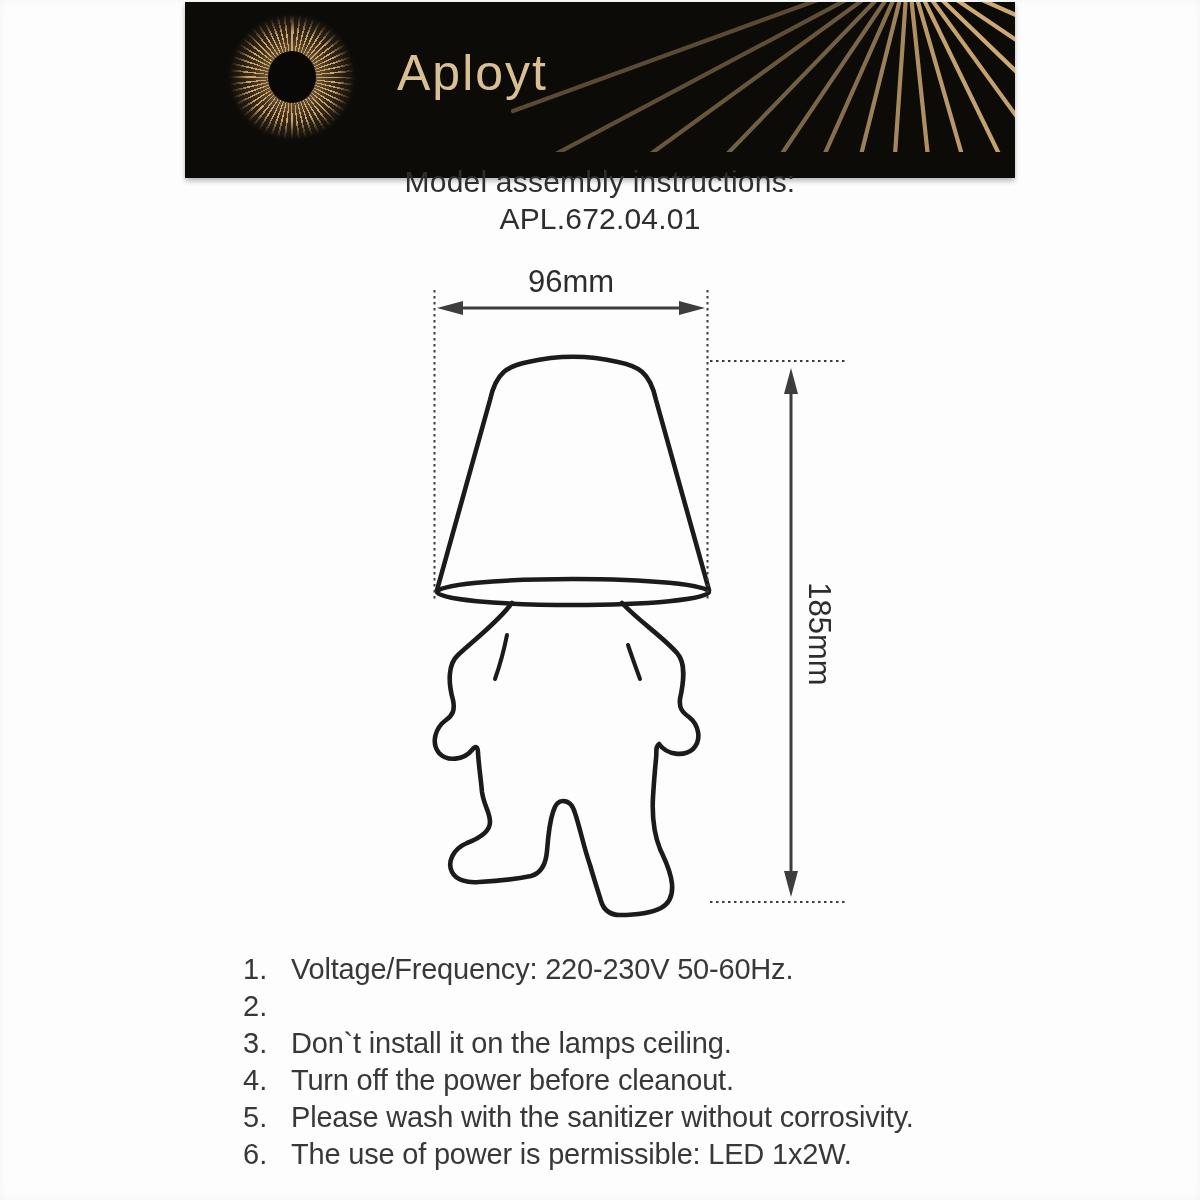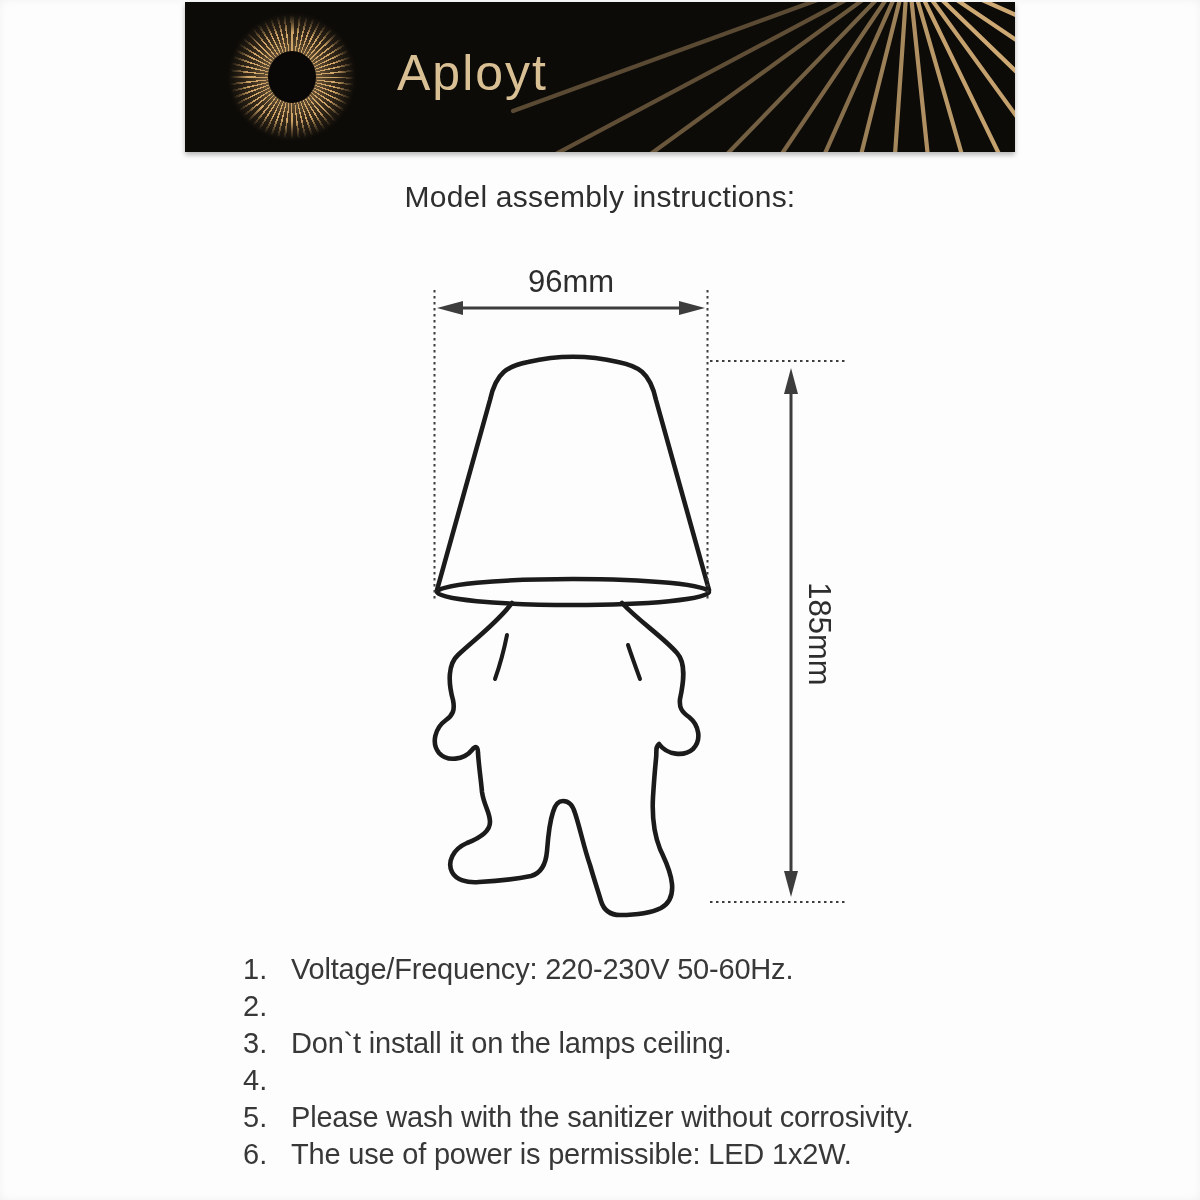--- a/index.html
+++ b/index.html
@@ -4,21 +4,21 @@
 <style>
   html,body{margin:0;padding:0;background:#ffffff;}
   .page{
     position:relative;width:1200px;height:1200px;overflow:hidden;
     background:#fdfdfd;
     font-family:"Liberation Sans","DejaVu Sans",sans-serif;
     box-shadow:inset 0 0 8px rgba(0,0,0,0.05);
   }
   
   .banner{
-    position:absolute;left:185px;top:2px;width:830px;height:150px;
+    position:absolute;left:185px;top:2px;width:830px;height:176px;
     background:#0d0b08;overflow:hidden;
     box-shadow:0 3px 5px rgba(0,0,0,0.28);
   }
   .fan-svg{position:absolute;left:0;top:0;}
   .logo-wrap{position:absolute;left:38px;top:6px;width:138px;height:138px;}
   .logo-glow{
     position:absolute;left:0;top:0;width:138px;height:138px;border-radius:50%;
     background:radial-gradient(circle,rgba(223,180,118,0.55) 18%,rgba(190,145,90,0.25) 42%,transparent 66%);
   }
   .sunburst{
@@ -30,21 +30,21 @@
   .logo-core{
     position:absolute;left:45px;top:43px;width:48px;height:52px;border-radius:50%;
     background:#0a0806;
   }
   .brand{
     position:absolute;left:212px;top:42px;
     font-size:50px;letter-spacing:2px;color:#d9c094;font-weight:400;
   }
   
   .title-block{position:absolute;left:0;top:163px;width:1200px;text-align:center;color:#2e2e2e;}
-  .title-line{font-size:30px;line-height:37px;letter-spacing:0.2px;margin-top:15px;}
+  .title-line{font-size:30px;line-height:37px;letter-spacing:0.2px;}
   
   .diagram-svg{position:absolute;left:0;top:0;}
   
   .instructions{position:absolute;left:243px;top:951px;color:#383838;}
   .instr-row{display:flex;height:37px;align-items:center;font-size:29px;}
   .instr-num{width:48px;flex:0 0 48px;}
   .instr-text{white-space:nowrap;letter-spacing:-0.2px;text-align:right;}
 </style>
 </head>
 <body>
@@ -74,20 +74,21 @@
     <div class="logo-wrap">
       <div class="logo-glow"></div>
       <div class="sunburst"></div>
       <div class="logo-core"></div>
     </div>
     <div class="brand">Aployt</div>
   </div>
 
   <div class="title-block">
     <div class="title-line">Model assembly instructions:</div>
+    <div class="title-line">APL.672.04.01</div>
   </div>
 
   <svg class="diagram-svg" width="1200" height="1200" viewBox="0 0 1200 1200">
 
     <g stroke="#1b1b1b" stroke-width="4.6" fill="none" stroke-linecap="round" stroke-linejoin="round">
       <path d="M 437 590 L 490 400 C 496 372 508 366 528 362 C 558 355 588 355 618 362 C 638 366 650 372 656 400 L 709 590"></path>
       <ellipse cx="573" cy="592" rx="136" ry="13"></ellipse>
     </g>
 
     <g stroke="#1b1b1b" stroke-width="4.6" fill="none" stroke-linecap="round" stroke-linejoin="round">
@@ -152,20 +153,21 @@
     </div>
     <div class="instr-row">
       <span class="instr-num">2.</span>
     </div>
     <div class="instr-row">
       <span class="instr-num">3.</span>
       <span class="instr-text">Don`t install it on the lamps ceiling.</span>
     </div>
     <div class="instr-row">
       <span class="instr-num">4.</span>
+      <span class="instr-text">Turn off the power before cleanout.</span>
     </div>
     <div class="instr-row">
       <span class="instr-num">5.</span>
       <span class="instr-text">Please wash with the sanitizer without corrosivity.</span>
     </div>
     <div class="instr-row">
       <span class="instr-num">6.</span>
       <span class="instr-text">The use of power is permissible: LED 1x2W.</span>
     </div>
   </div>

